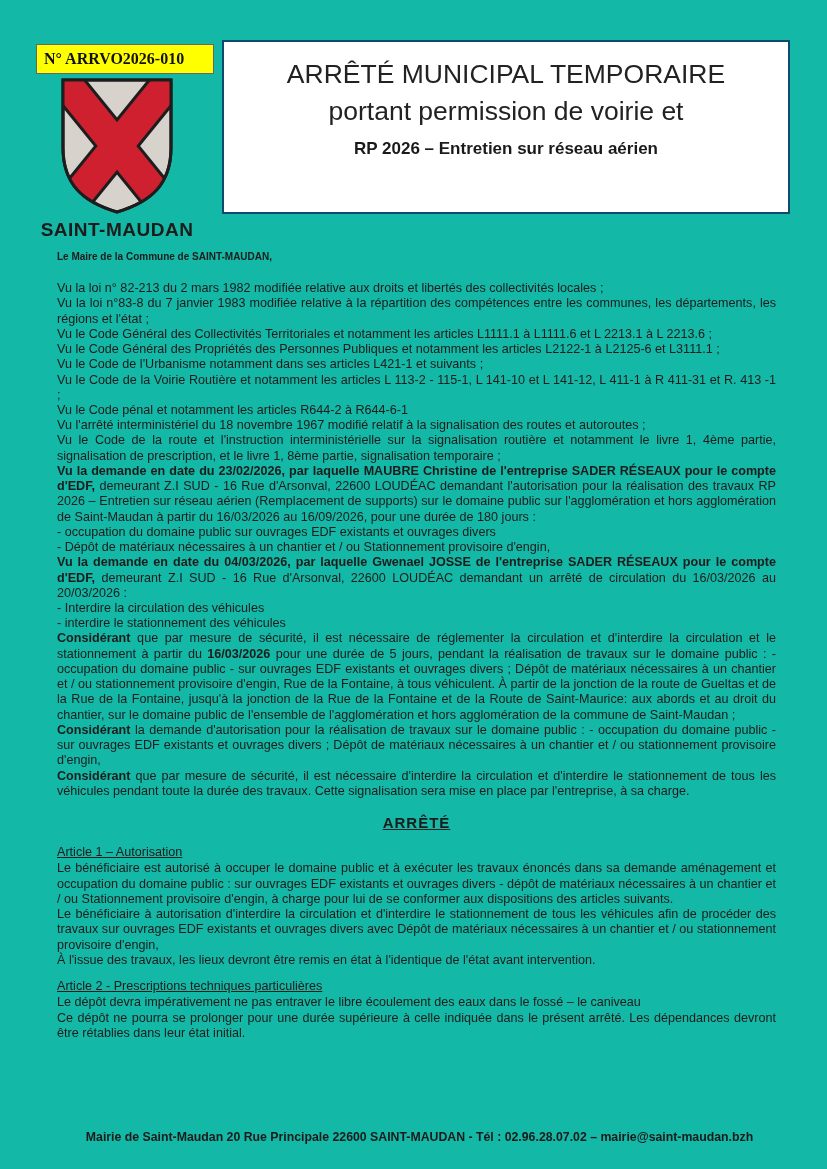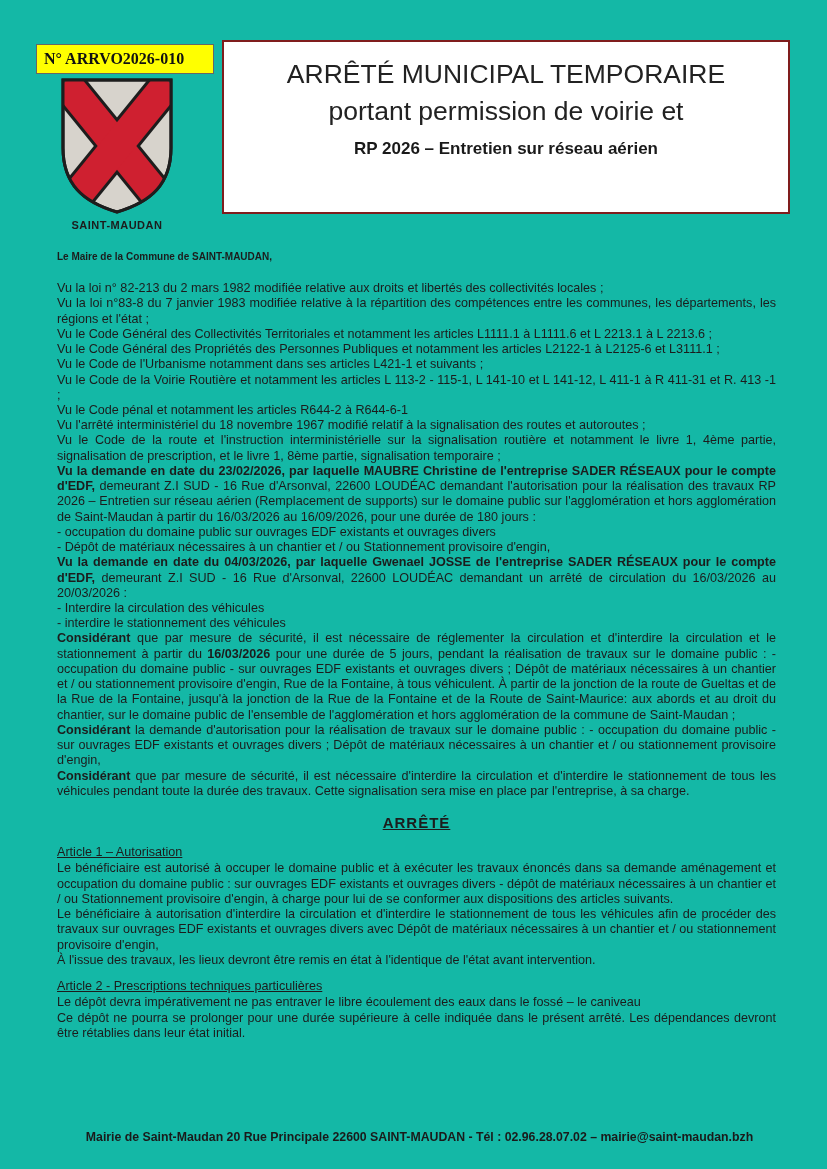--- a/index.html
+++ b/index.html
@@ -9,25 +9,25 @@
   }
   .ref-box {
     position:absolute; left:36px; top:44px; width:178px; height:30px;
     background:#ffff00; border:1px solid #666; box-sizing:border-box;
     font-family:"Liberation Serif", serif; font-weight:bold; font-size:16px;
     display:flex; align-items:center; padding-left:7px; color:#111;
   }
   .arms { position:absolute; left:53px; top:72px; width:128px; height:146px; }
   .commune-name {
     position:absolute; left:17px; top:219px; width:200px; text-align:center;
-    font-weight:bold; font-size:11px; letter-spacing:0.5px;
+    font-weight:bold; font-size:19px; letter-spacing:0.5px;
   }
   .title-box {
     position:absolute; left:222px; top:40px; width:568px; height:174px;
-    border:2px solid #7f1d1d; box-sizing:border-box; text-align:center;
+    border:2px solid #0c4a6e; box-sizing:border-box; text-align:center;
     padding-top:14px; background:#fff;
   }
   .title-line { font-size:26.5px; line-height:37px; color:#222; }
   .subtitle { font-size:17px; font-weight:bold; margin-top:9px; color:#1a1a1a; }
   .body-text {
     position:absolute; left:57px; top:251px; width:719px;
     font-size:12.6px; line-height:1.21; text-align:justify;
   }
   .intro { font-weight:bold; margin:0 0 18px 0; font-size:10px; }
   p.para { margin:0; }

